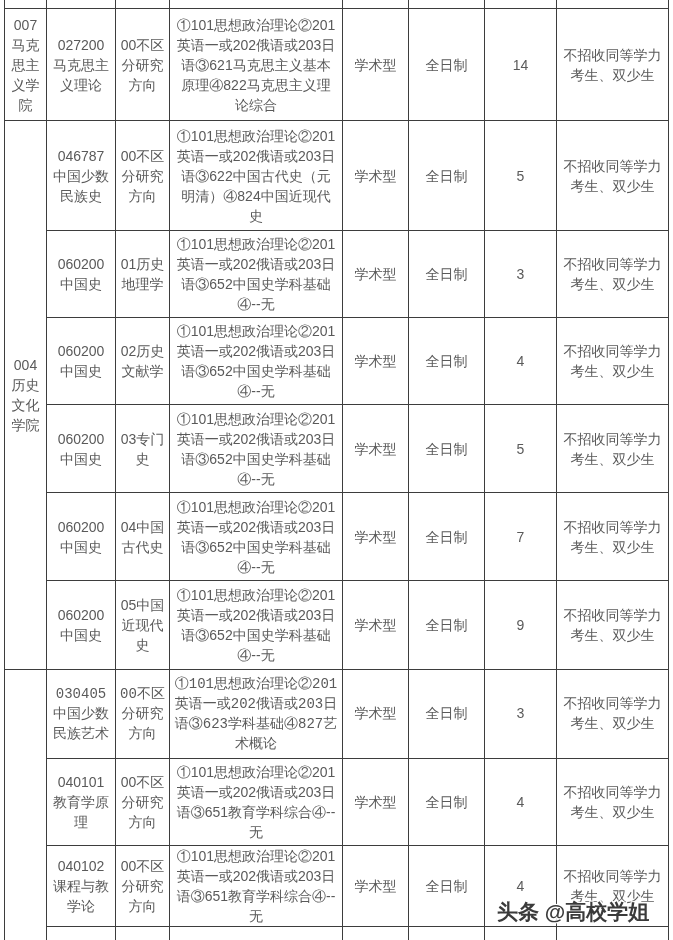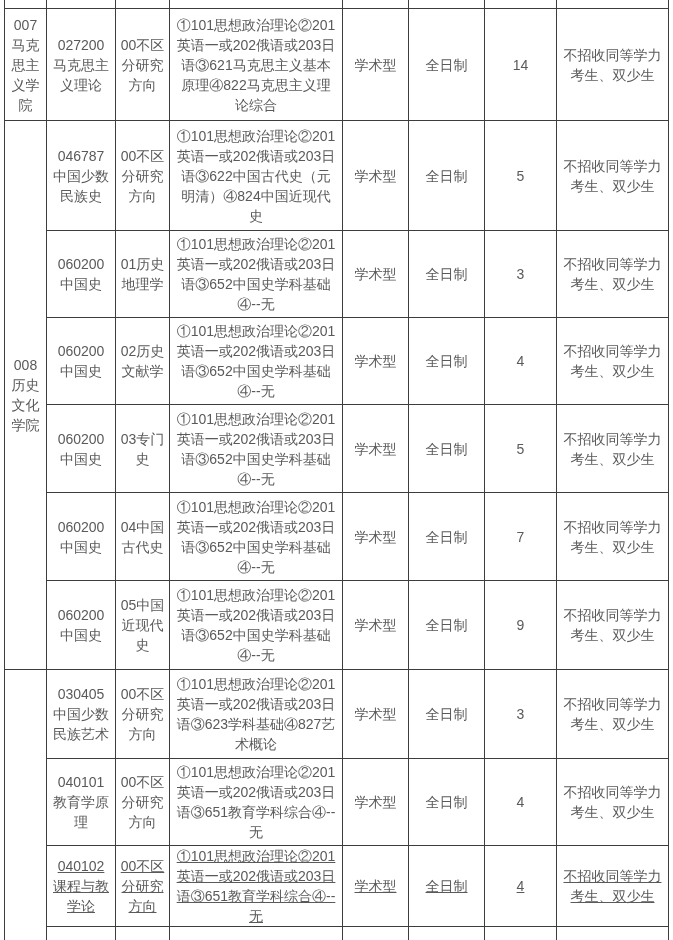--- a/index.html
+++ b/index.html
@@ -29,23 +29,23 @@
     overflow: hidden;
   }
   tr.rt  td { height: 9px; }
   tr.r1  { height: 112px; }
   tr.r2  { height: 110px; }
   tr.r3  { height: 87px; }
   tr.r4  { height: 87px; }
   tr.r5  { height: 88px; }
   tr.r6  { height: 88px; }
   tr.r7  { height: 89px; }
-  tr.r8  { height: 89px; }
+  tr.r8  { height: 89px; font-family: Liberation Mono, monospace; }
   tr.r9  { height: 87px; margin-top: 8px; }
-  tr.r10 { height: 78px; text-decoration: underline; }
+  tr.r10 { height: 78px; }
   tr.rb  { height: 22px; }
   .watermark {
     position: absolute;
     left: 497px; top: 898px;
     font-size: 21px;
     font-weight: bold;
     color: #3b3b3b;
     white-space: nowrap;
     text-shadow: -1px -1px 0 #fff, 1px -1px 0 #fff, -1px 1px 0 #fff, 1px 1px 0 #fff, 0 0 3px #ffffff;
     z-index: 5;
@@ -98,21 +98,21 @@
 原理④822马克思主义理
 论综合</td>
         <td>学术型</td>
         <td>全日制</td>
         <td>14</td>
         <td>不招收同等学力
 考生、双少生</td>
       </tr>
 
       <tr class="r2">
-        <td rowspan="6">008
+        <td rowspan="6">004
 历史
 文化
 学院</td>
         <td>046787
 中国少数
 民族史</td>
         <td>00不区
 分研究
 方向</td>
         <td>①101思想政治理论②201
@@ -268,14 +268,15 @@
         <td></td>
         <td></td>
         <td></td>
         <td></td>
         <td></td>
         <td></td>
       </tr>
     </tbody>
   </table>
 
+  <div class="watermark">头条 @高校学姐</div>
 
 </div>
 
 </body></html>

